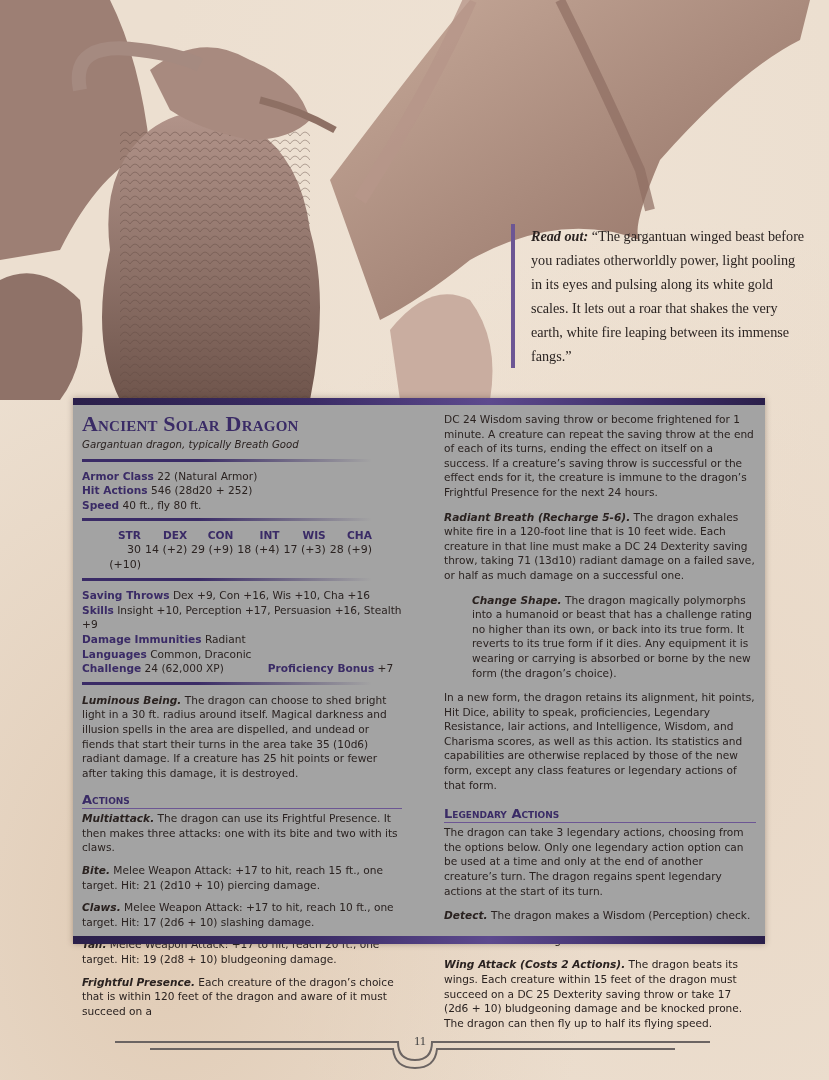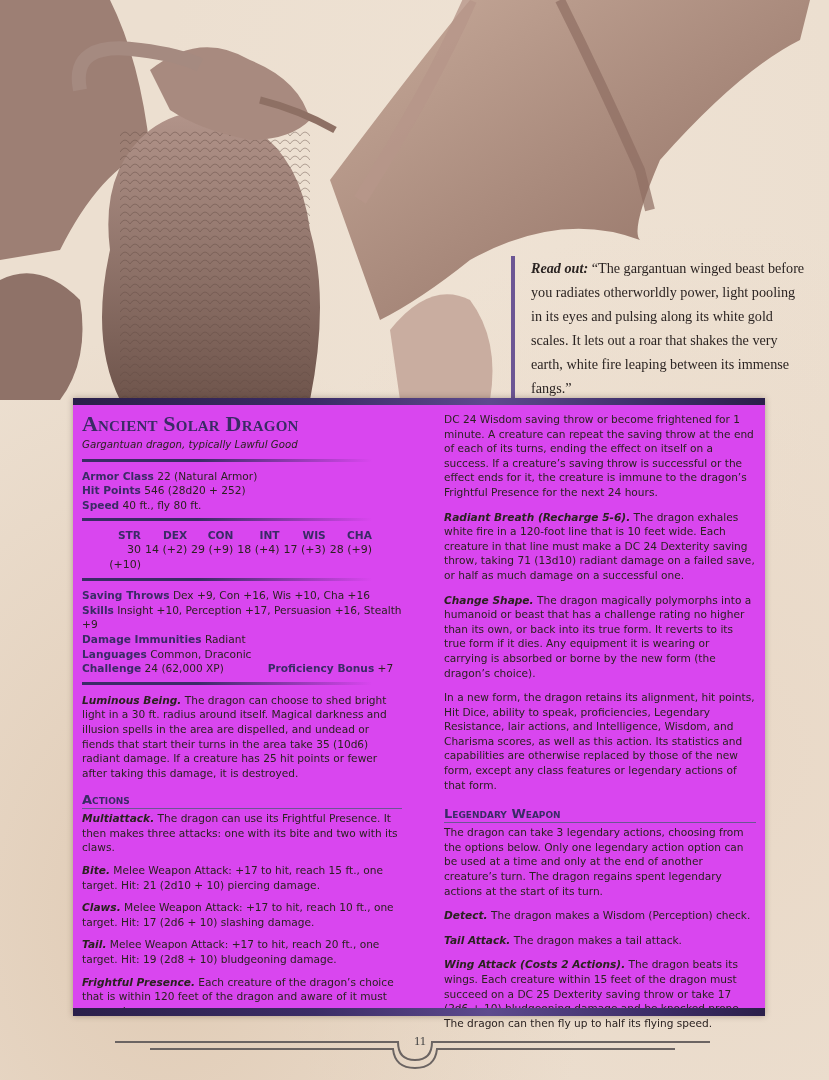--- a/index.html
+++ b/index.html
@@ -12,32 +12,32 @@
       #ecdfd0;
     font-family: "DejaVu Sans", sans-serif;
   }
 
   
   .art { position: absolute; left: 0; top: 0; width: 829px; height: 400px; }
   .art svg { width: 100%; height: 100%; display: block; }
 
   
   .readout {
-    position: absolute; left: 511px; top: 256px; width: 275px;
+    position: absolute; left: 511px; top: 224px; width: 275px;
     padding-left: 16px;
     border-left: 4px solid #6c5694;
     font-family: "Liberation Serif", serif;
     font-size: 14.2px; line-height: 24px; color: #2b2422;
   }
   .readout .lead { font-weight: bold; font-style: italic; }
 
   
   .statblock {
-    position: absolute; left: 73px; top: 398px; width: 692px; height: 618px;
-    background: #d946ef;
+    position: absolute; left: 73px; top: 398px; width: 692px; height: 546px;
+    background: #a3a3a3;
     box-shadow: 0 0 6px rgba(60,40,30,0.35);
   }
   .bar-top, .bar-bottom {
     position: absolute; left: 0; right: 0; height: 7px;
     background: linear-gradient(90deg, #2a1f4a 0%, #3b2c66 35%, #5d4a8e 60%, #3b2c66 85%, #2a1f4a 100%);
   }
   .bar-top { top: 0; }
   .bar-bottom { bottom: 0; height: 8px; }
 
   .col { position: absolute; top: 12px; font-family: "DejaVu Sans", sans-serif; font-size: 10.6px; line-height: 14.6px; color: #2a2220; }
@@ -124,29 +124,29 @@
 <div class="readout">
   <span class="lead">Read out:</span>
   <span>“The gargantuan winged beast before you radiates otherworldly power, light pooling in its eyes and pulsing along its white gold scales. It lets out a roar that shakes the very earth, white fire leaping between its immense fangs.”</span>
 </div>
 
 <div class="statblock">
   <div class="bar-top"></div>
 
   <div class="col col-left">
     <div class="sb-title">Ancient Solar Dragon</div>
-    <div class="sb-type">Gargantuan dragon, typically Lawful Good</div>
+    <div class="sb-type">Gargantuan dragon, typically Breath Good</div>
     <div class="rule"></div>
 
     <div class="prop">
       <span class="k">Armor Class</span>
       <span>22 (Natural Armor)</span>
     </div>
     <div class="prop">
-      <span class="k">Hit Points</span>
+      <span class="k">Hit Actions</span>
       <span>546 (28d20 + 252)</span>
     </div>
     <div class="prop">
       <span class="k">Speed</span>
       <span>40 ft., fly 80 ft.</span>
     </div>
     <div class="rule"></div>
 
     <div class="abilities">
       <div class="ab">
@@ -240,27 +240,27 @@
       <span>Each creature of the dragon’s choice that is within 120 feet of the dragon and aware of it must succeed on a</span>
     </div>
   </div>
 
   <div class="col col-right">
     <div class="trait" style="margin-top:0;">DC 24 Wisdom saving throw or become frightened for 1 minute. A creature can repeat the saving throw at the end of each of its turns, ending the effect on itself on a success. If a creature’s saving throw is successful or the effect ends for it, the creature is immune to the dragon’s Frightful Presence for the next 24 hours.</div>
     <div class="trait" style="margin-top:10px;">
       <span class="tn">Radiant Breath (Recharge 5-6).</span>
       <span>The dragon exhales white fire in a 120-foot line that is 10 feet wide. Each creature in that line must make a DC 24 Dexterity saving throw, taking 71 (13d10) radiant damage on a failed save, or half as much damage on a successful one.</span>
     </div>
-    <div class="trait" style="margin-top:10px;">
+    <div class="trait" style="margin-top:10px;margin-left:28px;">
       <span class="tn">Change Shape.</span>
       <span>The dragon magically polymorphs into a humanoid or beast that has a challenge rating no higher than its own, or back into its true form. It reverts to its true form if it dies. Any equipment it is wearing or carrying is absorbed or borne by the new form (the dragon’s choice).</span>
     </div>
     <div class="trait" style="margin-top:10px;">In a new form, the dragon retains its alignment, hit points, Hit Dice, ability to speak, proficiencies, Legendary Resistance, lair actions, and Intelligence, Wisdom, and Charisma scores, as well as this action. Its statistics and capabilities are otherwise replaced by those of the new form, except any class features or legendary actions of that form.</div>
 
-    <div class="section-head" style="margin-top:14px;">Legendary Weapon</div>
+    <div class="section-head" style="margin-top:14px;">Legendary Actions</div>
     <div class="trait" style="margin-top:2px;">The dragon can take 3 legendary actions, choosing from the options below. Only one legendary action option can be used at a time and only at the end of another creature’s turn. The dragon regains spent legendary actions at the start of its turn.</div>
     <div class="trait" style="margin-top:10px;">
       <span class="tn">Detect.</span>
       <span>The dragon makes a Wisdom (Perception) check.</span>
     </div>
     <div class="trait" style="margin-top:10px;">
       <span class="tn">Tail Attack.</span>
       <span>The dragon makes a tail attack.</span>
     </div>
     <div class="trait" style="margin-top:10px;">

